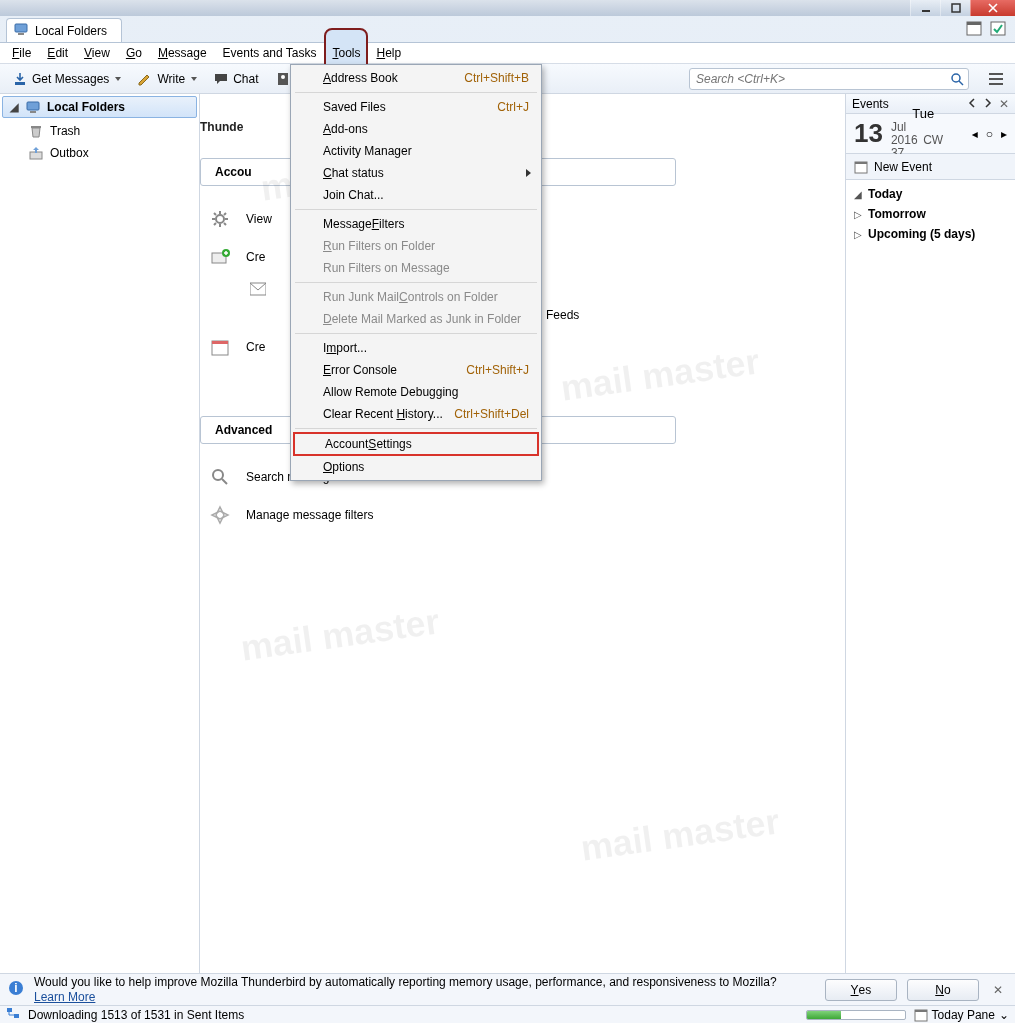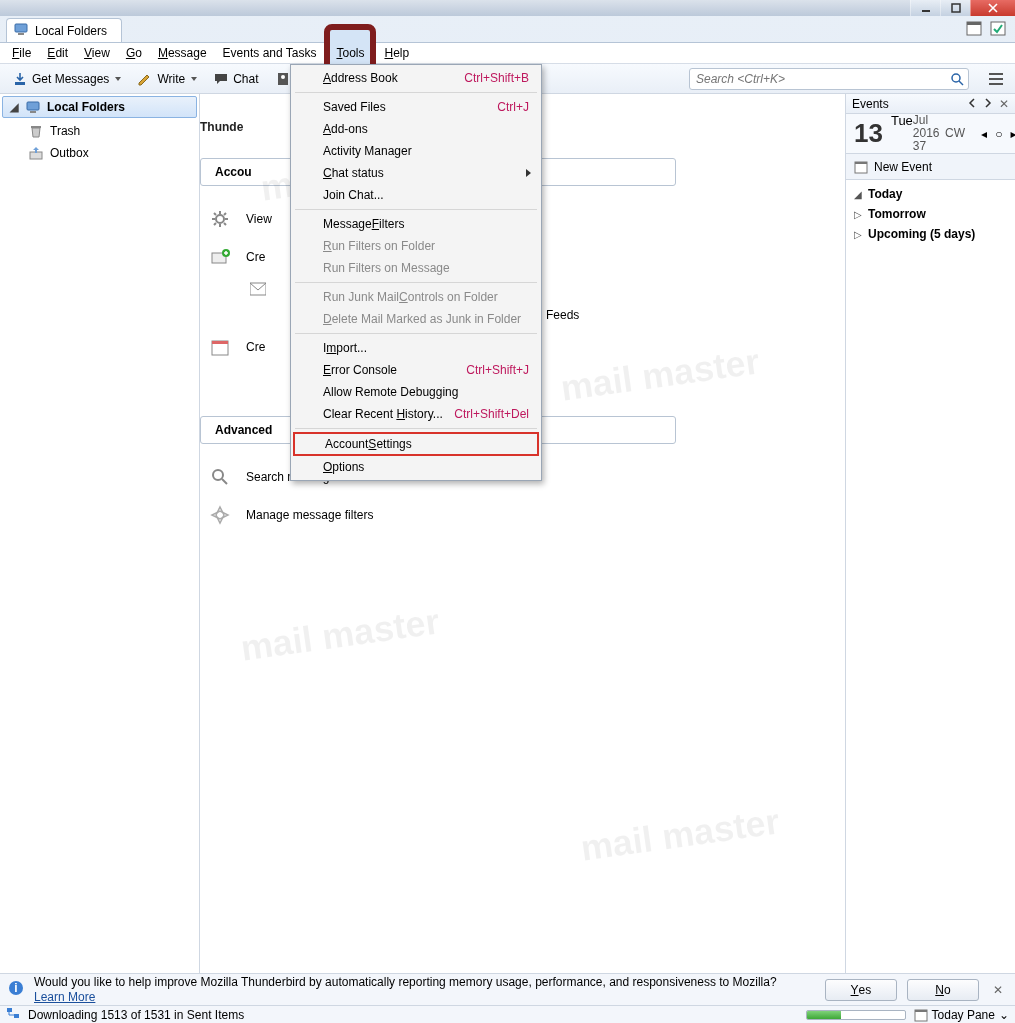--- a/index.html
+++ b/index.html
@@ -17,21 +17,21 @@
   .tabbar { height: 26px; display: flex; align-items: flex-end; padding-left: 6px; position: relative; }
   .tab { background: #fff; border: 1px solid #b5c4d6; border-bottom: none; border-radius: 4px 4px 0 0; height: 24px; display: flex; align-items: center; padding: 0 14px 0 6px; gap: 6px; }
   .tabicon svg { width: 16px; height: 16px; }
   .tabbar-right { position: absolute; right: 8px; top: 3px; display: flex; gap: 6px; }
   .calico svg { width: 18px; height: 18px; }
 
   
   .menubar { height: 22px; background: #fff; border-top: 1px solid #b5c4d6; border-bottom: 1px solid #d6dde7; display: flex; align-items: center; padding: 0 4px; }
   .menuitem { padding: 2px 8px; cursor: default; }
   .menuitem u { text-decoration: underline; }
-  .menuitem.open { border: 6px solid #7f1d1d; border-radius: 8px; padding: 16px 6px; background: #d4e4f6; }
+  .menuitem.open { border: 2px solid #7f1d1d; border-radius: 8px; padding: 16px 6px; background: #d4e4f6; }
 
   
   .toolbar { height: 30px; background: linear-gradient(#f7fafe,#e9eff7); border-bottom: 1px solid #cfd7e2; display: flex; align-items: center; padding: 0 6px; gap: 4px; }
   .tbtn { display: flex; align-items: center; gap: 4px; padding: 2px 6px; border-radius: 3px; }
   .tbtn svg { width: 16px; height: 16px; }
   .drop { width: 0; height: 0; border-left: 3px solid transparent; border-right: 3px solid transparent; border-top: 4px solid #555; margin-left: 2px; }
   .toolbar .spacer { flex: 1; }
   .searchbox { position: relative; width: 280px; height: 22px; border: 1px solid #b8c4d3; border-radius: 3px; background: #fff; display: flex; align-items: center; padding: 0 22px 0 6px; }
   .searchbox input { border: none; outline: none; width: 100%; font-style: italic; color: #ef4444; background: transparent; }
   .searchbox .mag { position: absolute; right: 4px; top: 3px; }
@@ -55,34 +55,34 @@
   .subrow { display: flex; align-items: center; gap: 10px; height: 26px; padding-left: 50px; }
   .subrow svg { width: 16px; height: 14px; }
 
   
   .events { width: 170px; border-left: 1px solid #cfd7e2; background: #fff; display: flex; flex-direction: column; }
   .evhead { height: 20px; border-bottom: 1px solid #cfd7e2; background: linear-gradient(#f7fafe,#e9eff7); display: flex; align-items: center; padding: 0 6px; gap: 6px; }
   .evhead .sp { flex: 1; }
   .evhead svg { width: 10px; height: 10px; }
   .evdate { height: 40px; border-bottom: 1px solid #cfd7e2; background: #f6f9fd; display: flex; align-items: center; padding: 0 8px; gap: 8px; }
   .evdate .big { font-size: 26px; font-weight: bold; color: #333; }
-  .evdate .dt { display: flex; flex-direction: row; line-height: 1.1; }
+  .evdate .dt { display: flex; flex-direction: column; line-height: 1.1; align-items: center; }
   .evdate .dow { font-size: 13px; }
   .evdate .sub { font-size: 10px; color: #555; }
   .evnew { height: 26px; border-bottom: 1px solid #cfd7e2; background: #f0f4fa; display: flex; align-items: center; gap: 6px; padding: 0 8px; }
   .evnew svg { width: 14px; height: 14px; }
   .evlist { padding: 4px 8px; }
   .evitem { display: flex; align-items: center; gap: 6px; height: 20px; }
   .evitem .tw { width: 8px; color: #555; font-size: 10px; }
 
   
   .dropdown { position: absolute; left: 290px; top: 64px; width: 252px; background: #f4f4f4; border: 1px solid #9aa6b5; box-shadow: 2px 3px 6px rgba(0,0,0,.3); z-index: 100; padding: 2px; }
   .dd-row { height: 22px; display: flex; align-items: center; padding: 0 8px 0 30px; position: relative; }
   .dd-row.disabled { color: #8a8a8a; }
-  .dd-row .shc { position: absolute; right: 10px; color: #be185d; }
+  .dd-row .shc { position: absolute; right: 10px; color: #a16207; }
   .dd-row .arr { position: absolute; right: 8px; width: 0; height: 0; border-top: 4px solid transparent; border-bottom: 4px solid transparent; border-left: 5px solid #333; }
   .dd-sep { height: 1px; background: #d6d6d6; margin: 3px 2px; }
   .dd-row.redbox { border: 2px solid #d8322a; height: 24px; }
   .dd-row u, .menuitem u { text-decoration: underline; }
 
   
   .prompt { height: 32px; border-top: 1px solid #cfd7e2; background: #f3f6fb; display: flex; align-items: center; padding: 0 8px; gap: 10px; }
   .prompt .info svg { width: 16px; height: 16px; }
   .prompt .msg { flex: 1; line-height: 1.2; }
   .prompt .msg a { color: #1a4f9c; text-decoration: underline; }

